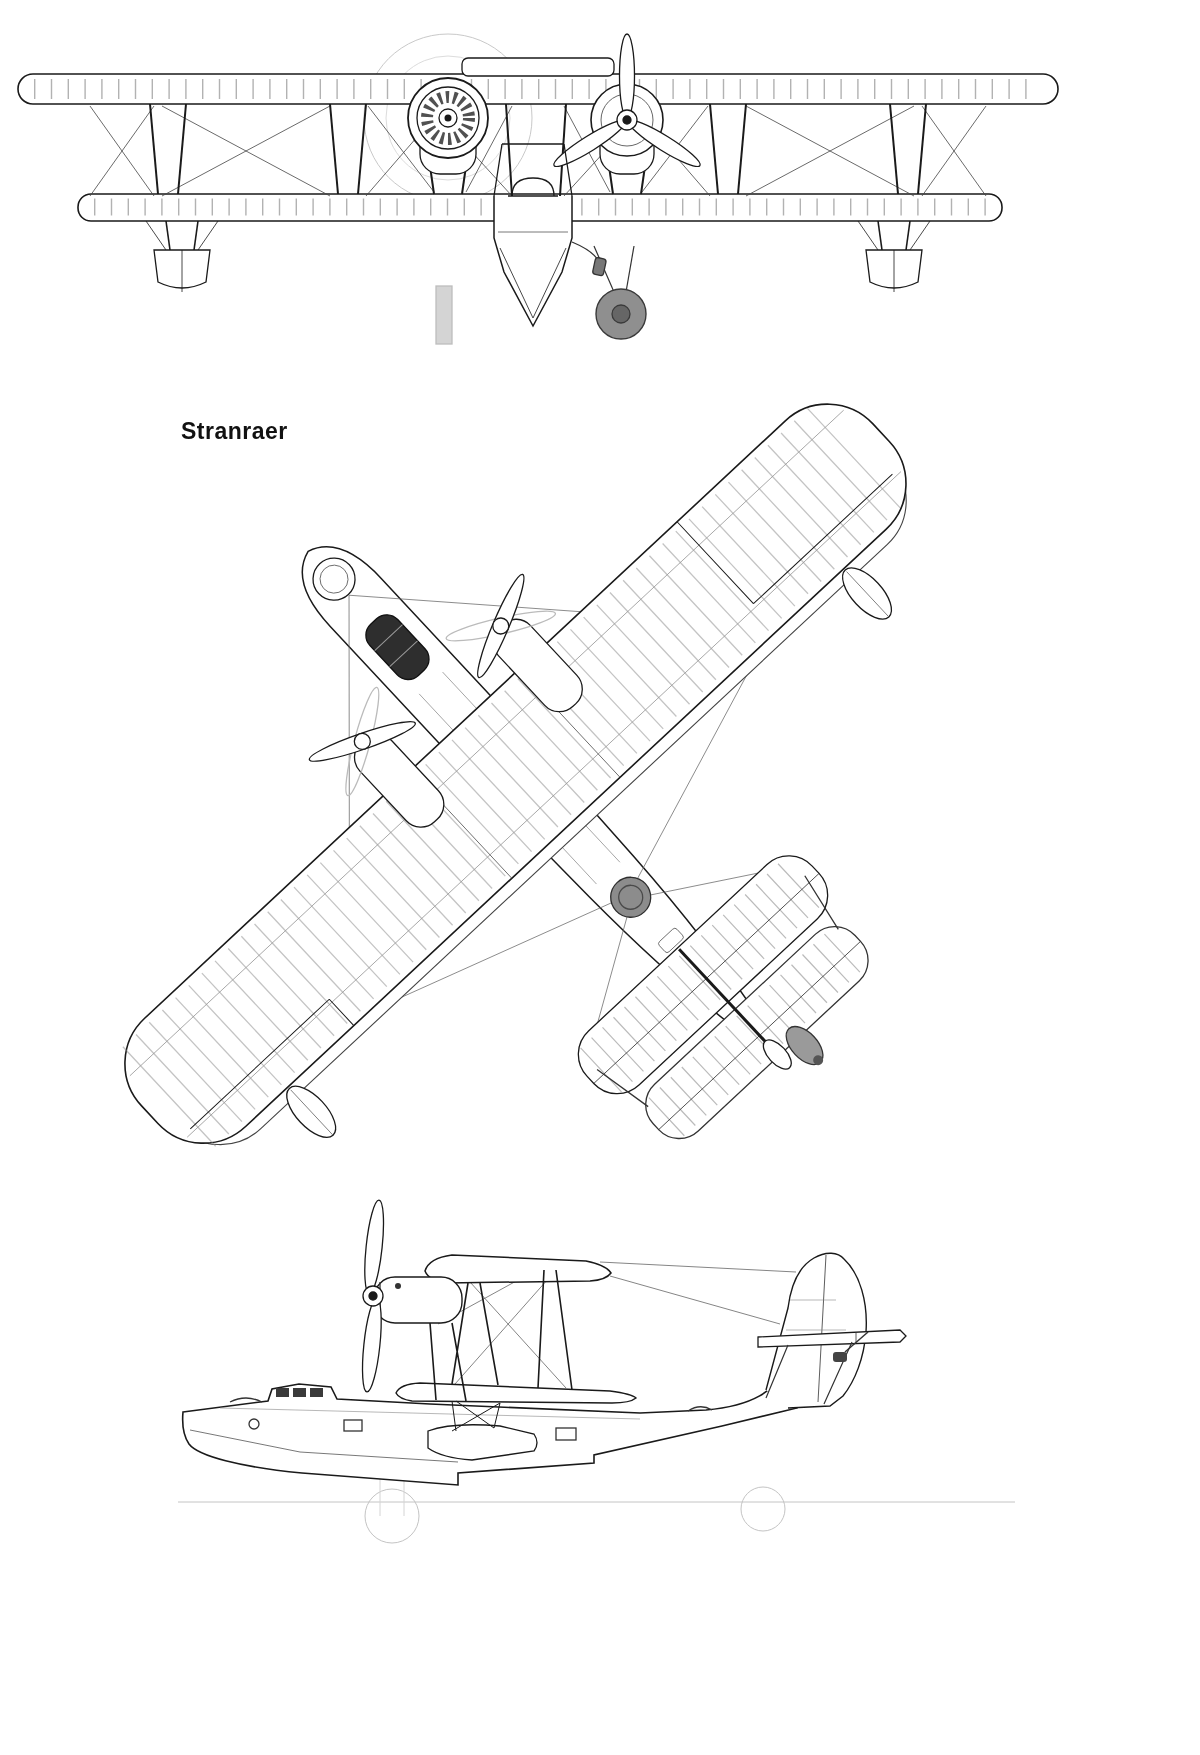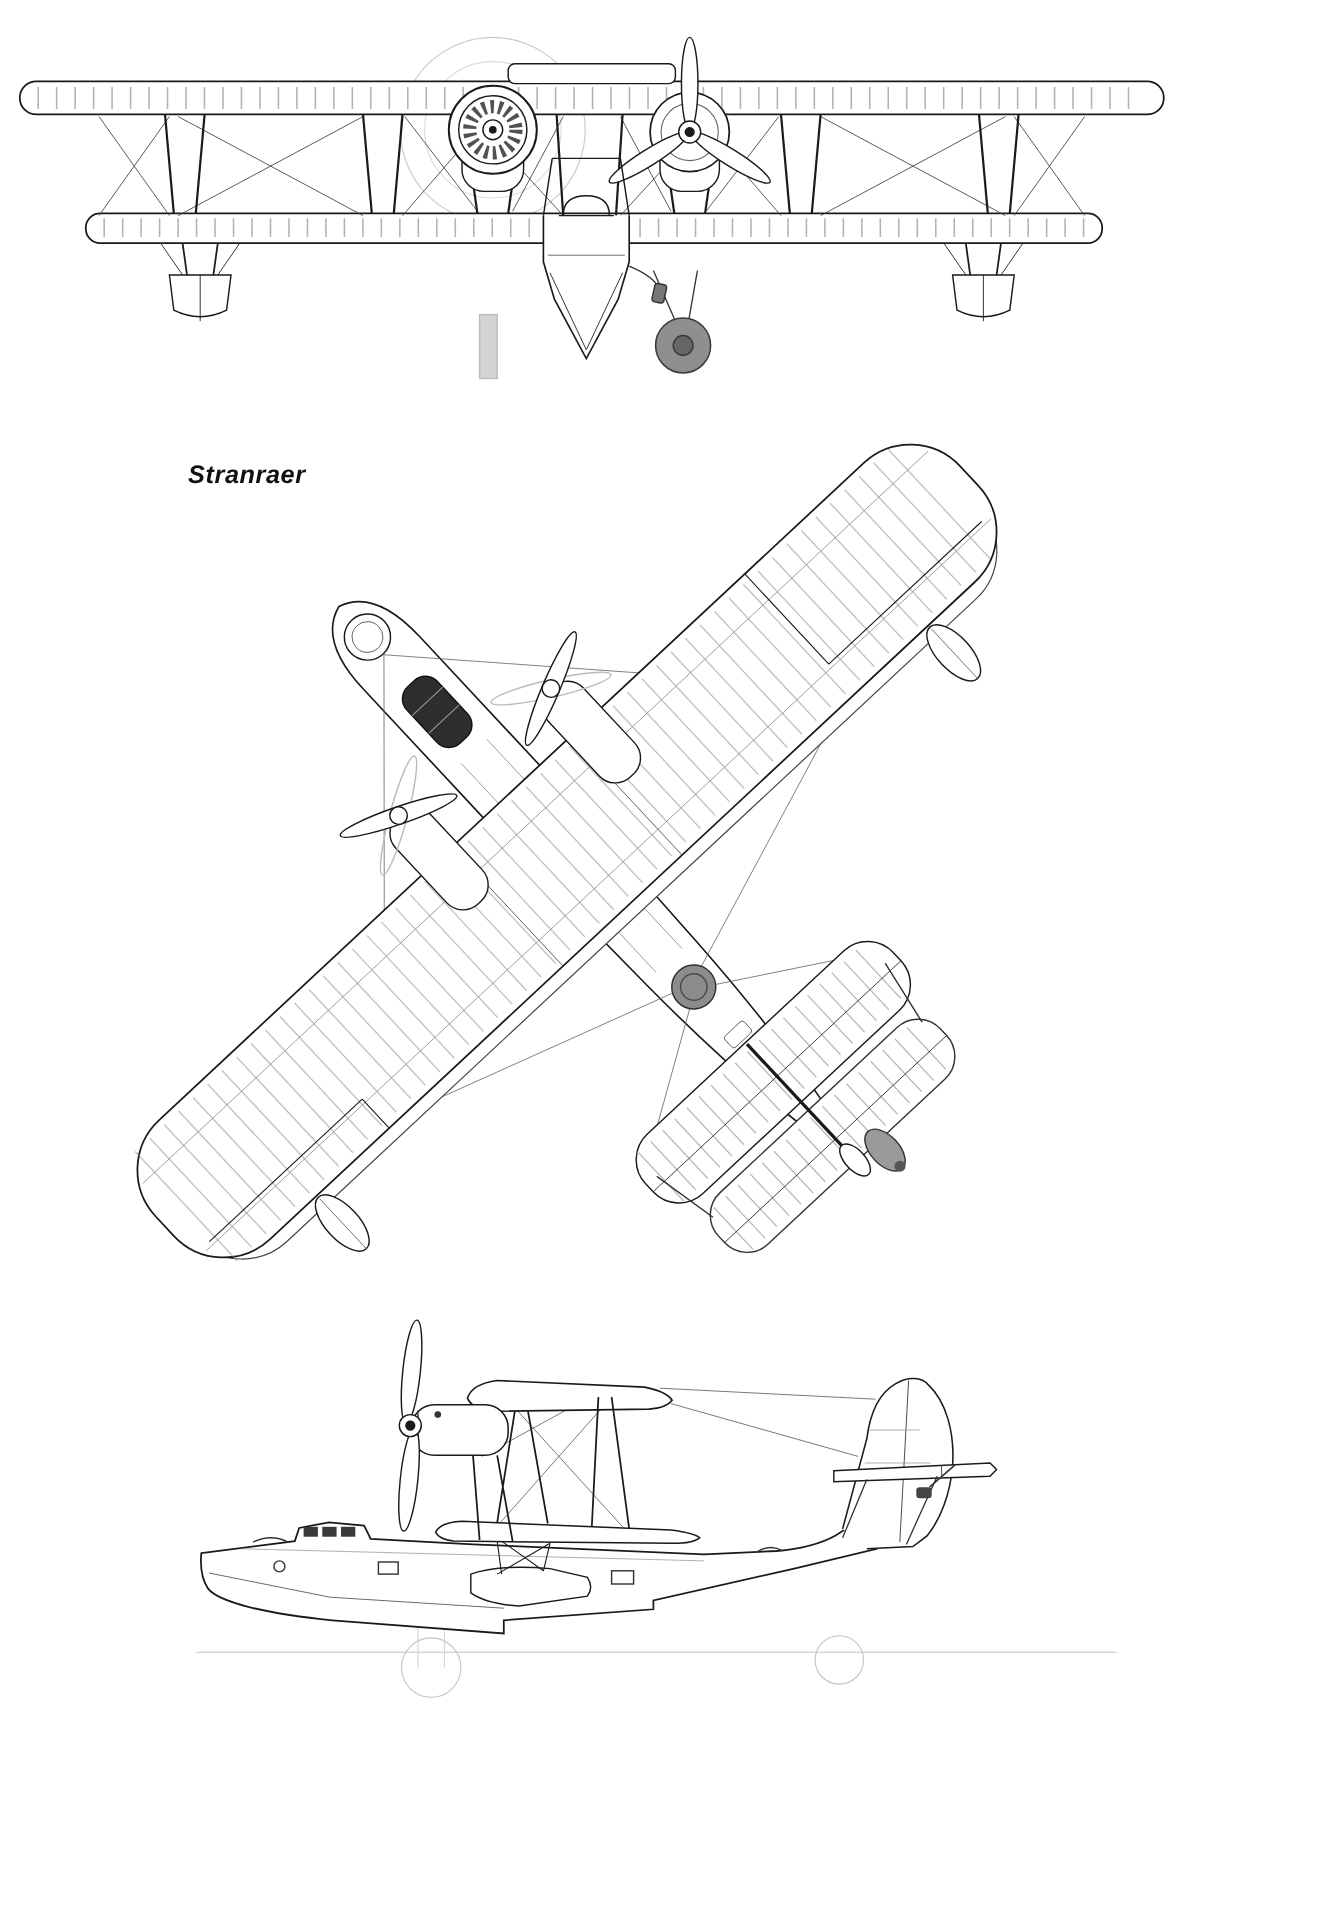--- a/index.html
+++ b/index.html
@@ -1,19 +1,19 @@
 <!DOCTYPE html>
 <html><head>
 <meta charset="utf-8">
 <style>
   html,body{margin:0;padding:0;background:#ffffff;}
   #page{position:relative;width:1200px;height:1755px;background:#ffffff;overflow:hidden;
         font-family:"Liberation Sans", sans-serif;}
-  #figure-label{position:absolute;left:171px;top:418px;font-size:23px;font-weight:bold;
-        font-style:italic;color:#111;letter-spacing:0.5px;}
+  #figure-label{position:absolute;left:181px;top:418px;font-size:23px;font-weight:bold;
+        color:#111;letter-spacing:0.5px;}
   svg{position:absolute;left:0;top:0;}
 </style>
 </head>
 <body>
 
 <div id="page">
 
   <div id="figure-label">Stranraer</div>
 
   <svg width="1200" height="1755" viewBox="0 0 1200 1755">

